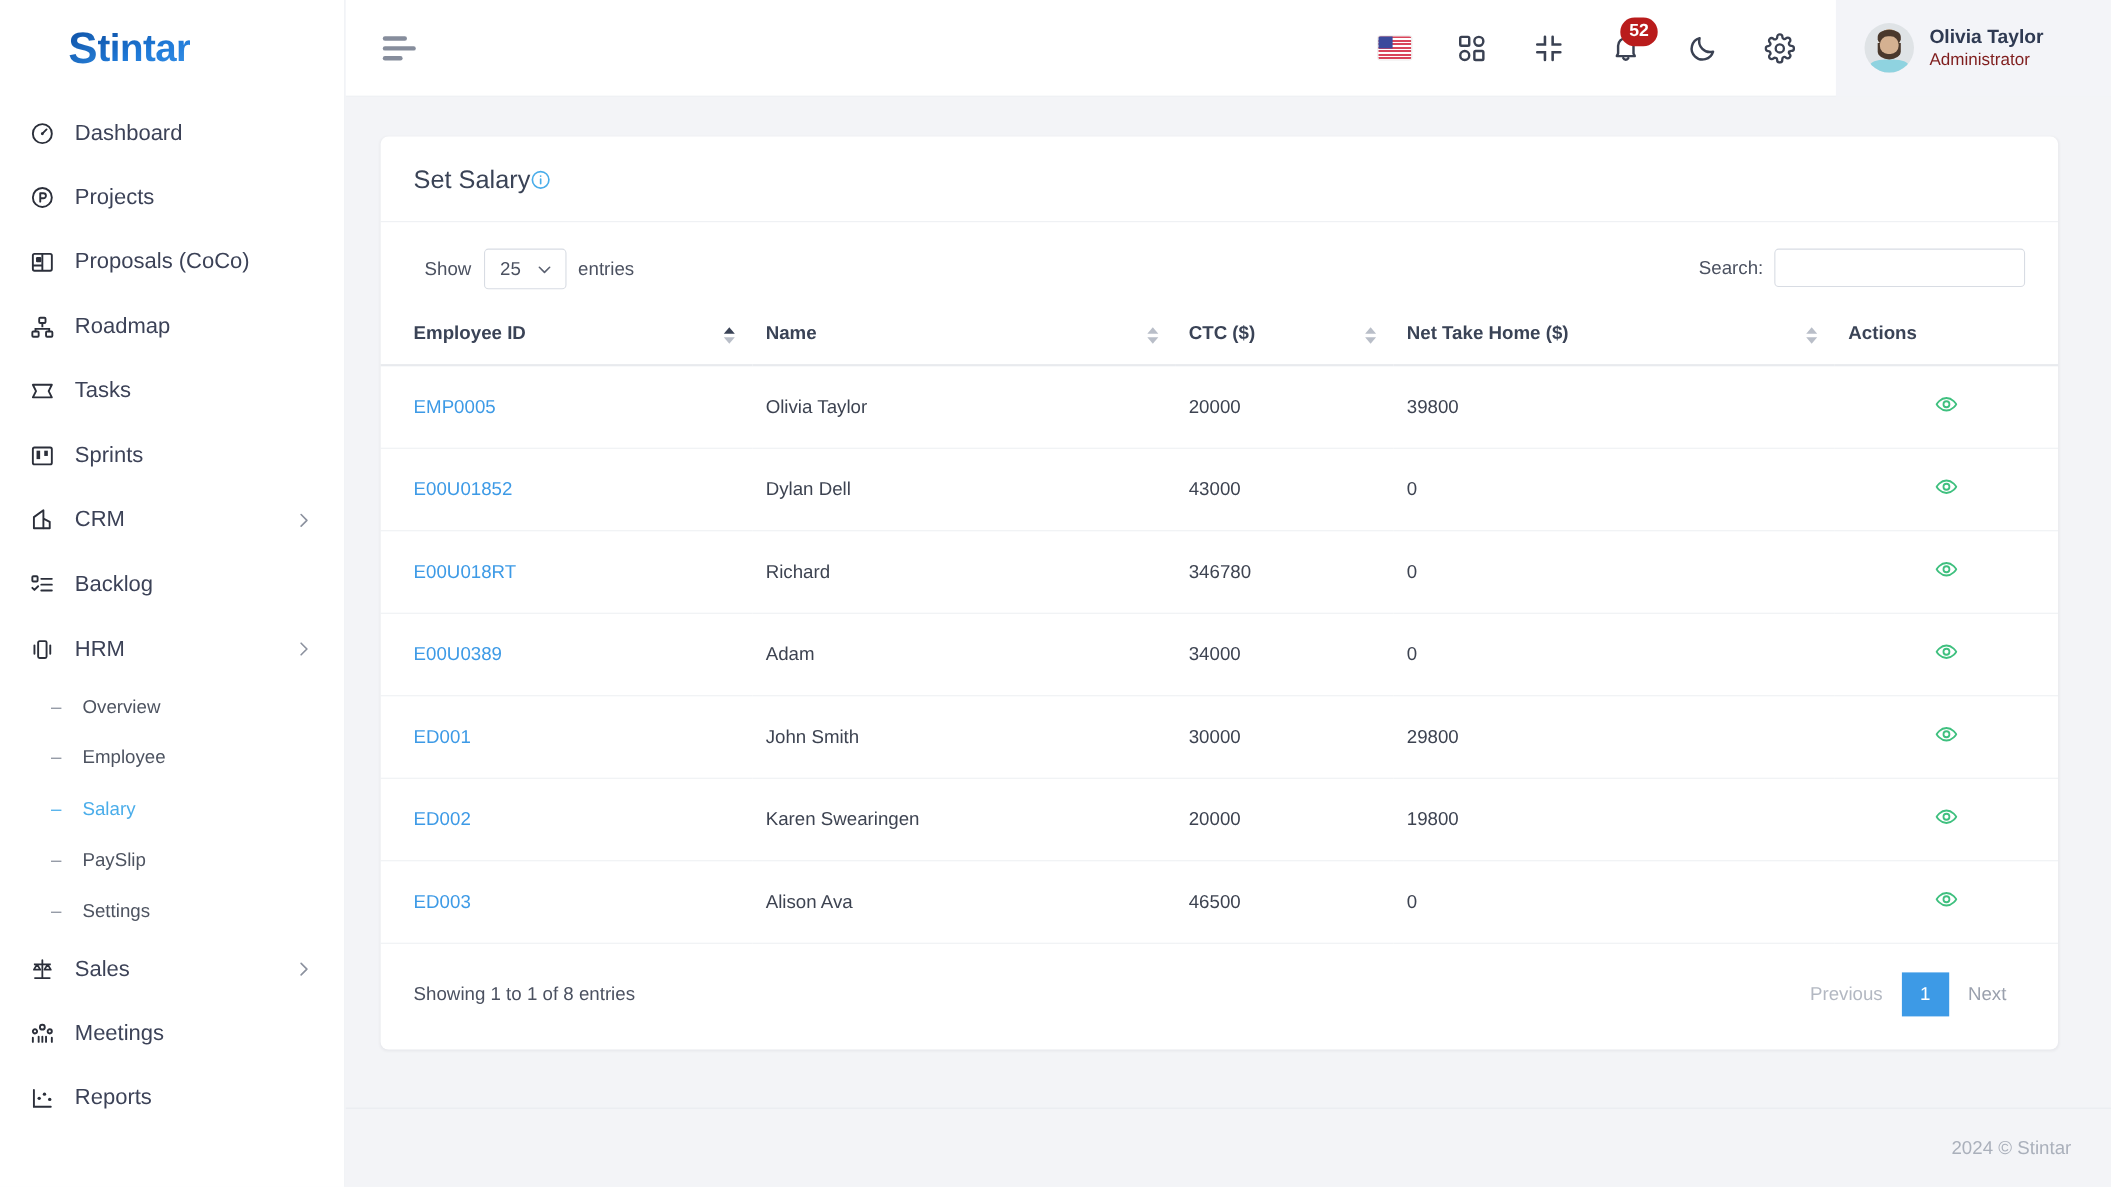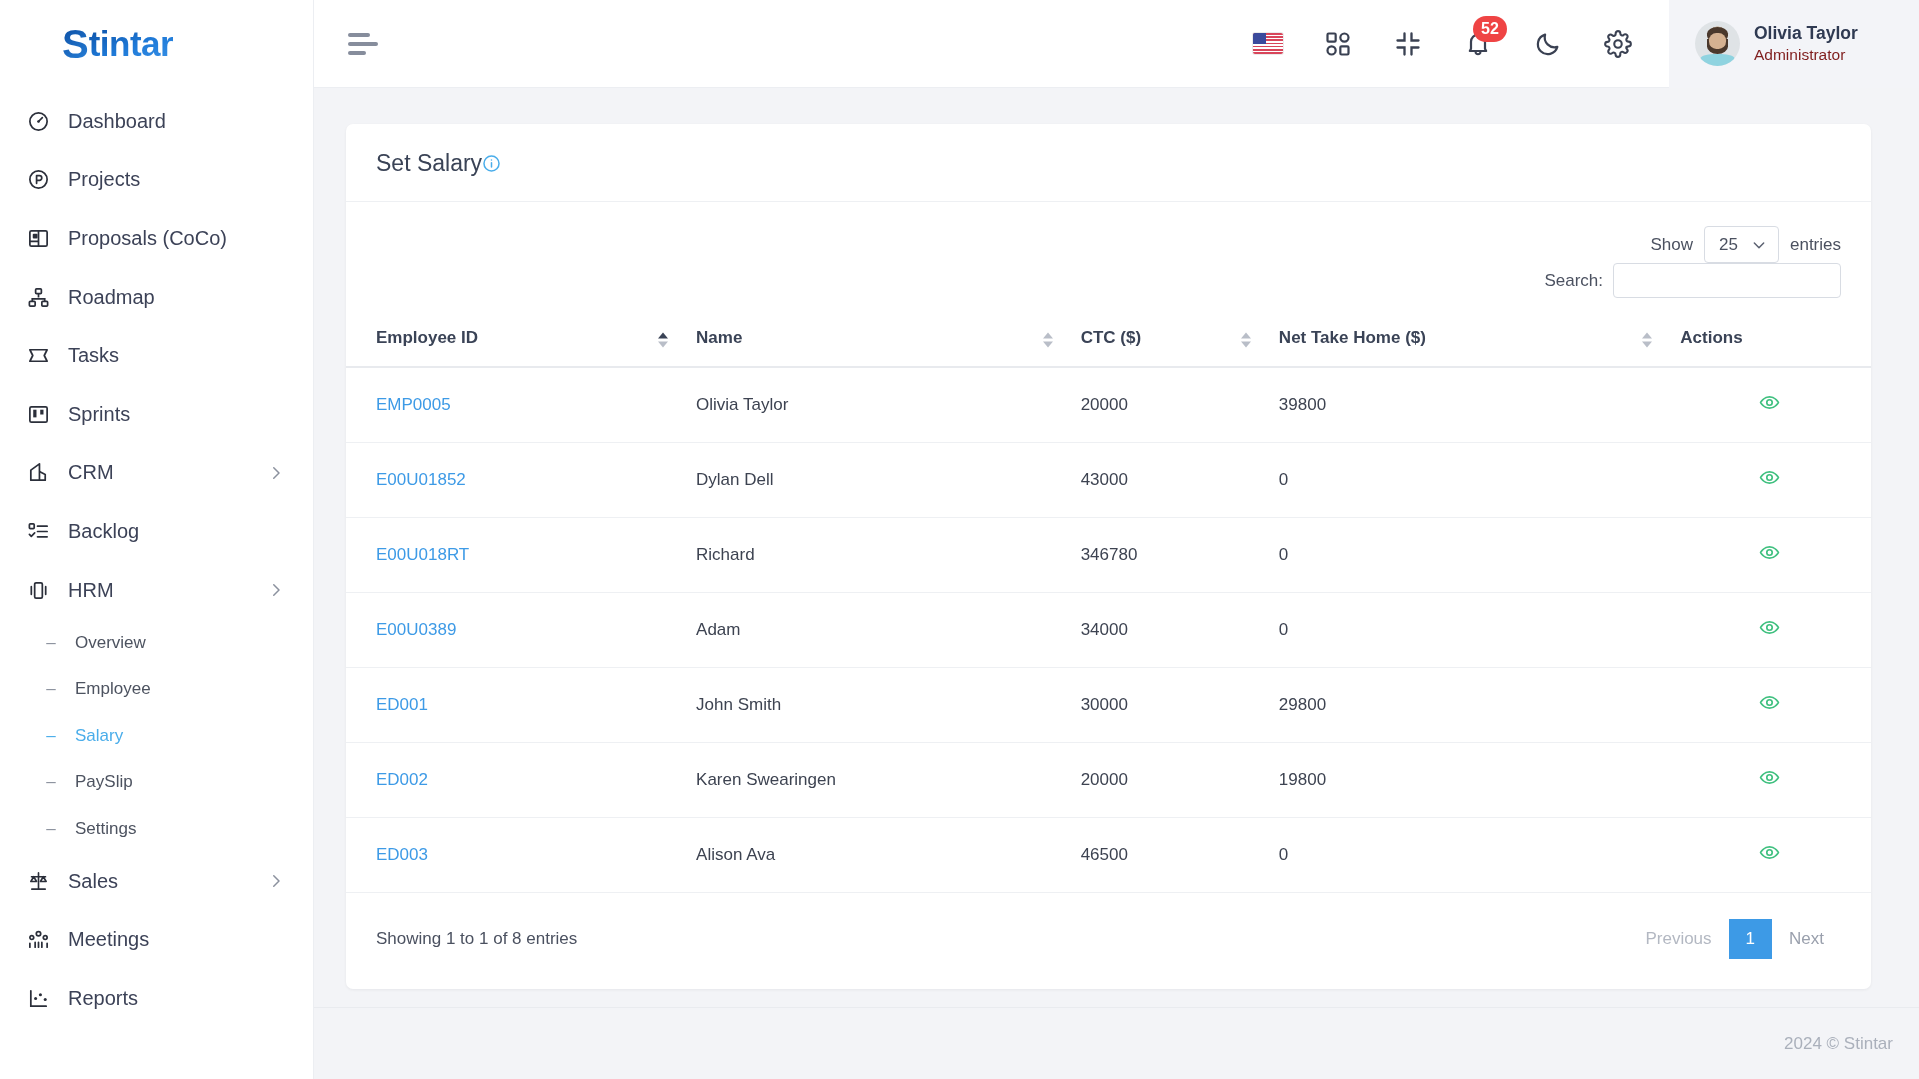--- a/index.html
+++ b/index.html
@@ -78,21 +78,21 @@
   .t-ico { width: 30px; height: 30px; color: #3a4152; cursor: pointer; position: relative;
     display:flex; align-items:center; justify-content:center; }
   .t-ico svg { width: 28px; height: 28px; display: block; }
   .flag { width: 31px; height: 21px; border-radius: 2px; overflow: hidden;
     position: relative; box-shadow: 0 0 0 1px rgba(0,0,0,.08); }
   .flag .stripes { position:absolute; inset:0;
      background: repeating-linear-gradient(to bottom,#d8455a 0,#d8455a 1.6px,#fff 1.6px,#fff 3.2px); }
   .flag .canton { position:absolute; left:0; top:0; width:13px; height:11px; background:#3b4a9c; }
   .badge {
     position: absolute; top: -13px; right: -14px; min-width: 34px; height: 26px;
-    background: #ef4444; color: #fff; border-radius: 13px; font-size: 16px;
+    background: #b91c1c; color: #fff; border-radius: 13px; font-size: 16px;
     display: flex; align-items: center; justify-content: center; padding: 0 7px;
     font-weight: 600;
   }
   .profile {
     display: flex; align-items: center; gap: 14px; height: 88px;
     padding: 0 30px 0 26px; background: #f3f4f8; cursor: pointer; min-width: 250px;
   }
   .avatar {
     width: 45px; height: 45px; border-radius: 50%; flex: 0 0 45px;
     background: radial-gradient(circle at 50% 34%, #c8b39c 0 26%, #dfe3e6 27% 100%);
@@ -115,21 +115,21 @@
   .card { background: #fff; border-radius: 7px; box-shadow: 0 1px 3px rgba(16,24,40,.06); }
   .card-head {
     padding: 26px 30px 24px 30px; border-bottom: 1px solid #eef0f3;
     display: flex; align-items: center; 
   }
   .card-title { font-size: 23px; color: #3a4356; }
   .info-ico { width: 19px; height: 19px; color: #4aadea; }
   .info-ico svg { width: 19px; height: 19px; display: block; }
 
   .table-controls {
-    display: flex; align-items: flex-end; padding: 24px 30px 16px 30px; flex-direction: column;
+    display: flex; align-items: flex-start; padding: 24px 30px 16px 40px;
   }
   .show-entries { display: flex; align-items: center; gap: 11px; font-size: 17px; color: #4b5160; }
   .sel-wrap { position: relative; }
   select.entries {
     appearance: none; -webkit-appearance: none;
     font-family: "Liberation Sans", sans-serif;
     font-size: 17px; color: #4b5160; padding: 8px 40px 8px 14px;
     border: 1px solid #d8dce3; border-radius: 4px; background: #fff; cursor: pointer;
   }
   .sel-wrap .caret { position: absolute; right: 12px; top: 50%; transform: translateY(-50%);
@@ -173,21 +173,21 @@
     display: flex; align-items: center; padding: 26px 30px 30px 30px;
   }
   .showing { font-size: 17px; color: #4b5160; }
   .pager { margin-left: auto; display: flex; align-items: stretch; }
   .pg { padding: 10px 17px; font-size: 17px; color: #9aa0ad; cursor: pointer;
         display:flex; align-items:center; }
   .pg.num { background: #3d9ae6; color: #fff; min-width: 39px; justify-content: center; }
   .pg.disabled { color: #b3b8c2; }
 
   #footer { height: 72px; flex: 0 0 72px; display: flex; align-items: center;
-    justify-content: flex-end; padding-right: 26px; background: #f3f4f7;
+    justify-content: flex-end; padding-right: 36px; background: #f3f4f7;
     border-top: 1px solid #e9ebef; }
   .copy { font-size: 17px; color: #aab0bb; }
 </style>
 </head>
 <body>
 
 <div id="app">
 
   <aside id="sidebar">
     <div class="logo-wrap">

